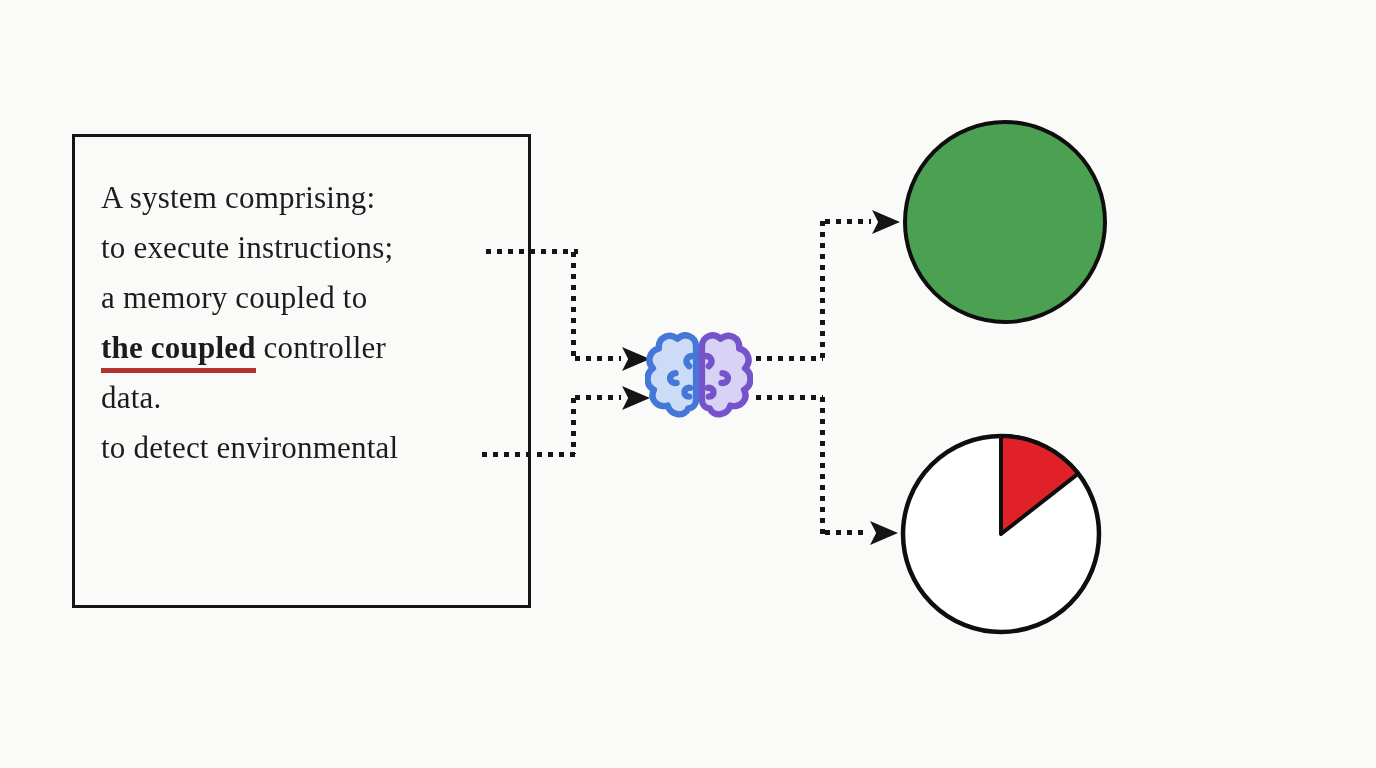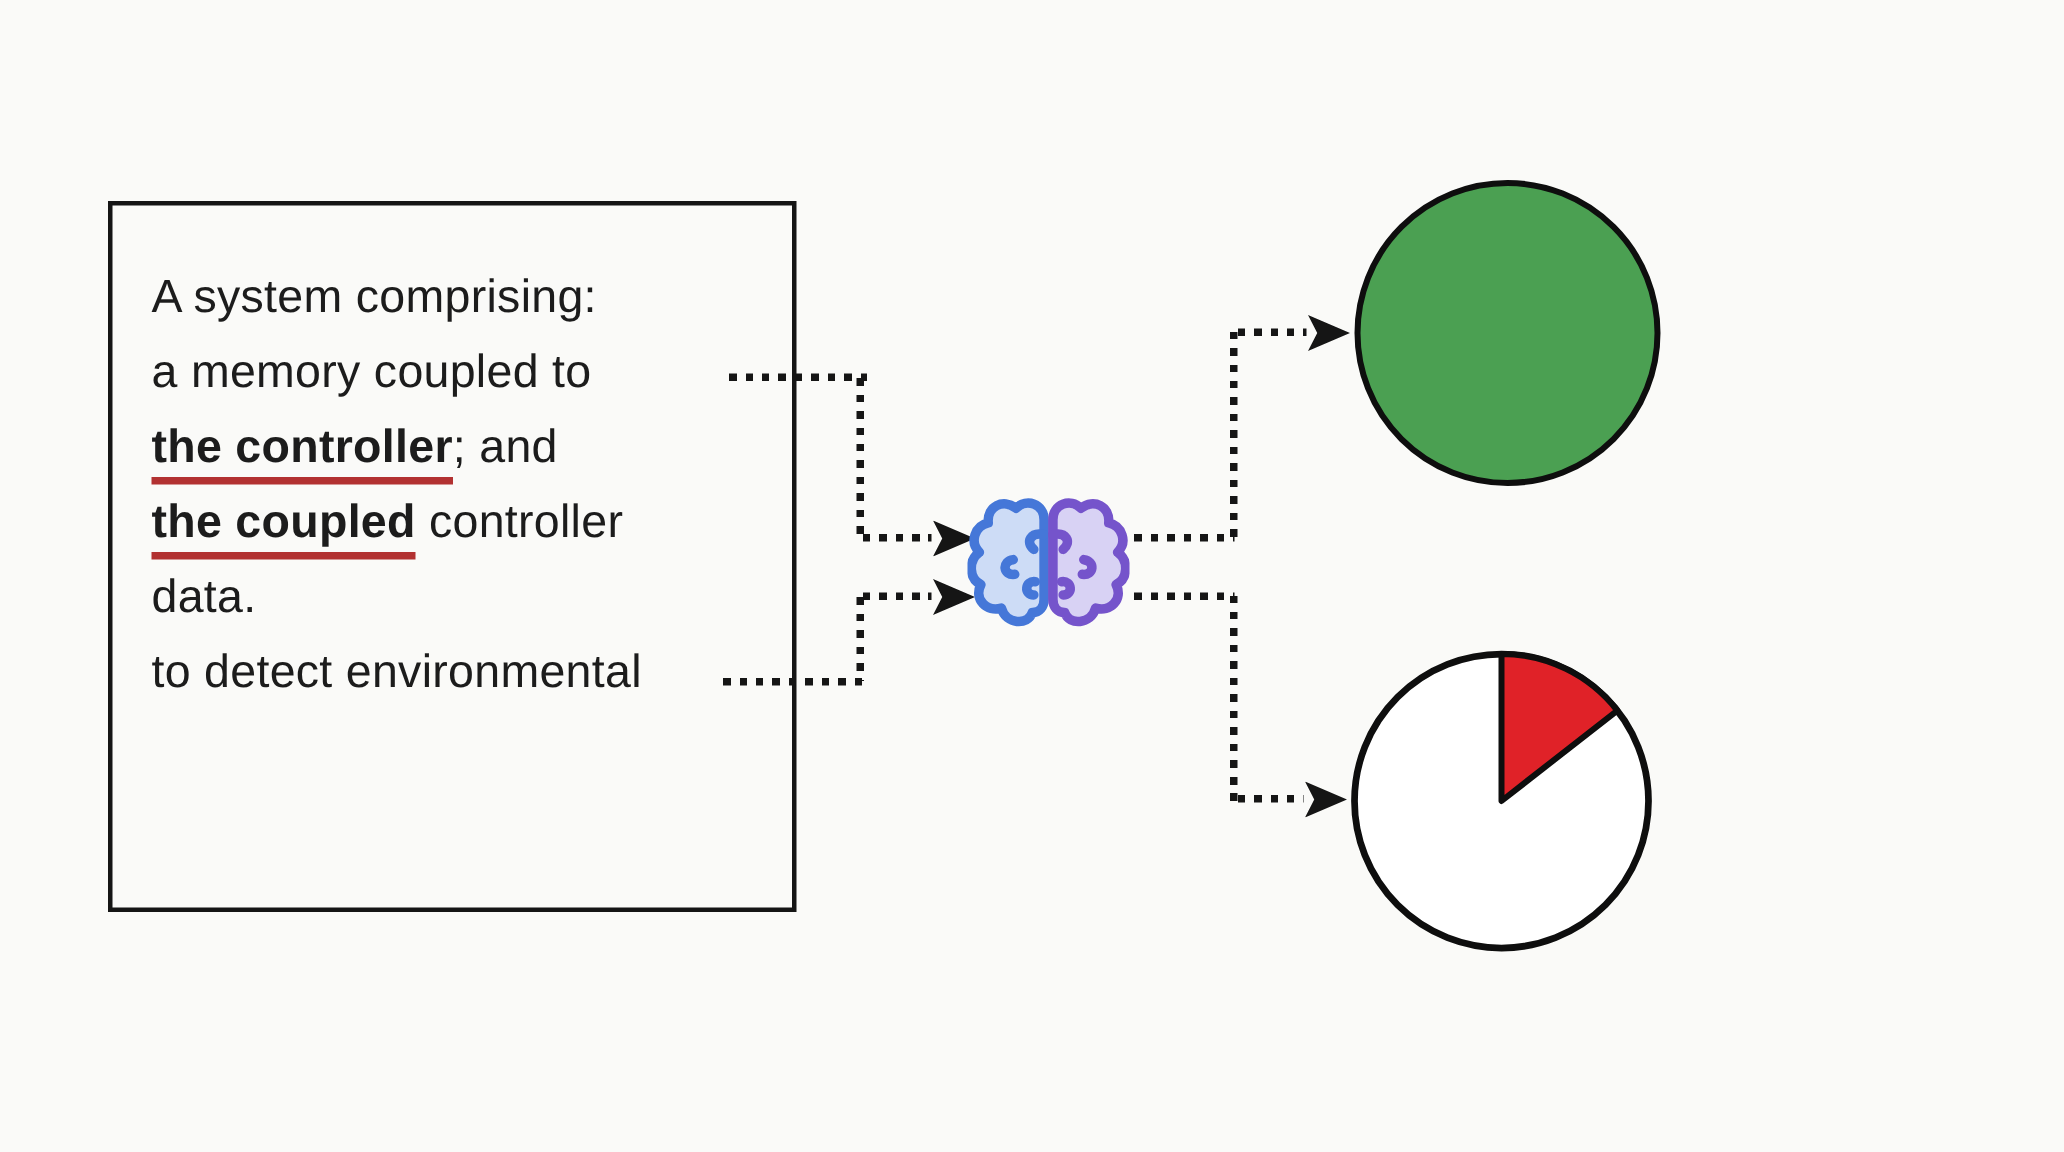--- a/index.html
+++ b/index.html
@@ -23,20 +23,21 @@
   }
   .claim-text {
     position: absolute;
     left: 26px; top: 36px;
     width: 430px;
     font-size: 31px;
     line-height: 50px;
     color: var(--text, #1c1c1c);
     letter-spacing: 0.2px;
     white-space: nowrap;
+    font-family: Liberation Serif, serif;
   }
   .seg-bold { font-weight: 700; }
   .seg-underline {
     border-bottom: 5px solid var(--underline-red, #b23131);
     padding-bottom: 3px;
   }
 
   
   .dot-h {
     position: absolute;
@@ -91,24 +92,24 @@
 <body>
 
 <div id="canvas">
 
   <div class="claim-box">
     <div class="claim-text">
       <div class="claim-line">
         <span>A system comprising:</span>
       </div>
       <div class="claim-line">
-        <span>a memory coupled to</span>
+        <span>to execute instructions;</span>
       </div>
       <div class="claim-line">
-        <span class="seg-bold seg-underline">the controller</span><span>; and</span>
+        <span>a memory coupled to</span>
       </div>
       <div class="claim-line">
         <span class="seg-bold seg-underline">the coupled</span><span> controller</span>
       </div>
       <div class="claim-line">
         <span>data.</span>
       </div>
       <div class="claim-line">
         <span>to detect environmental</span>
       </div>

